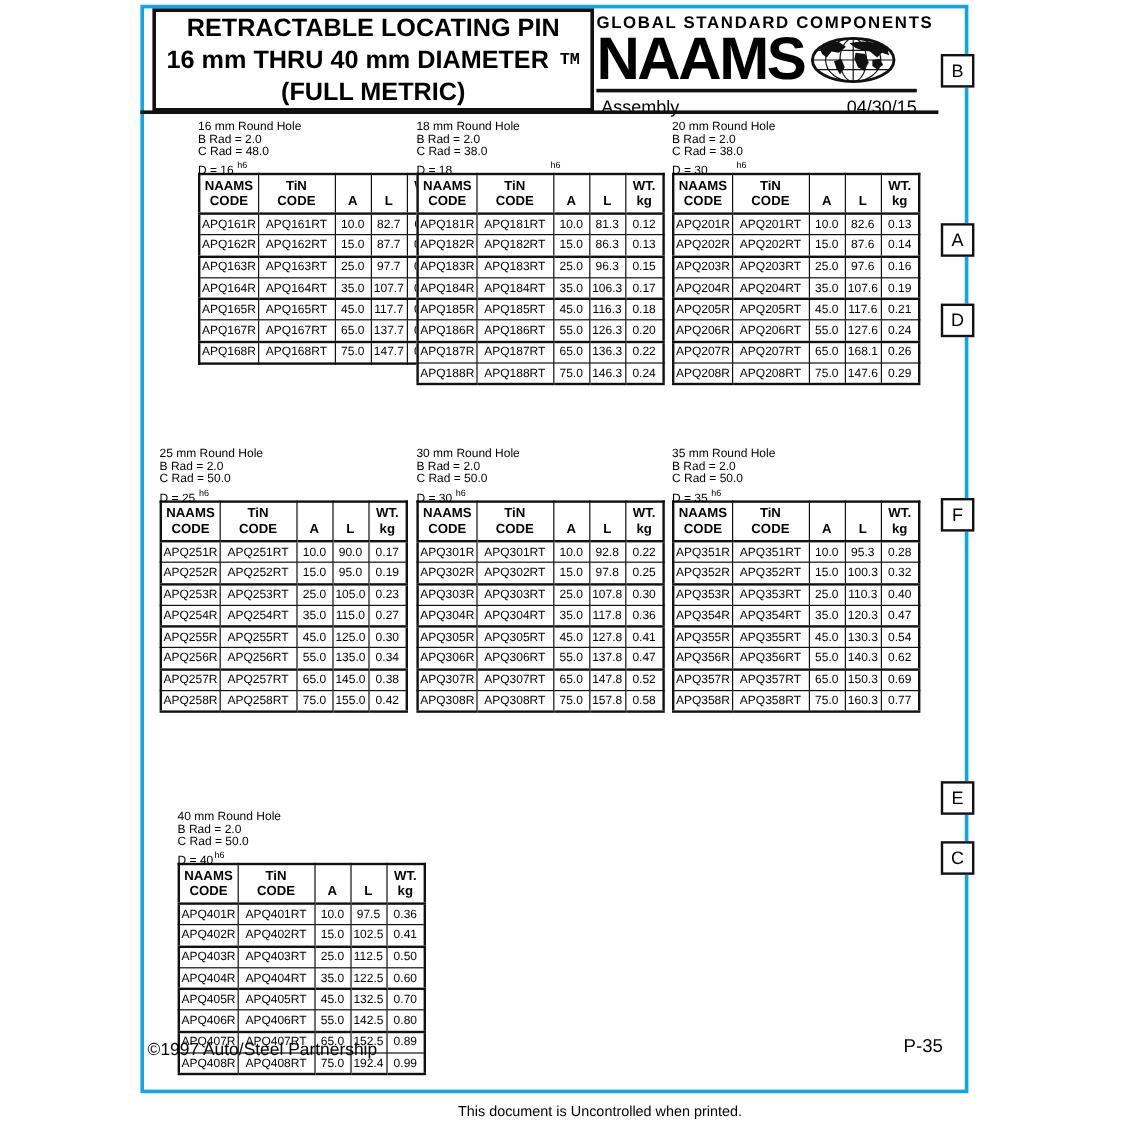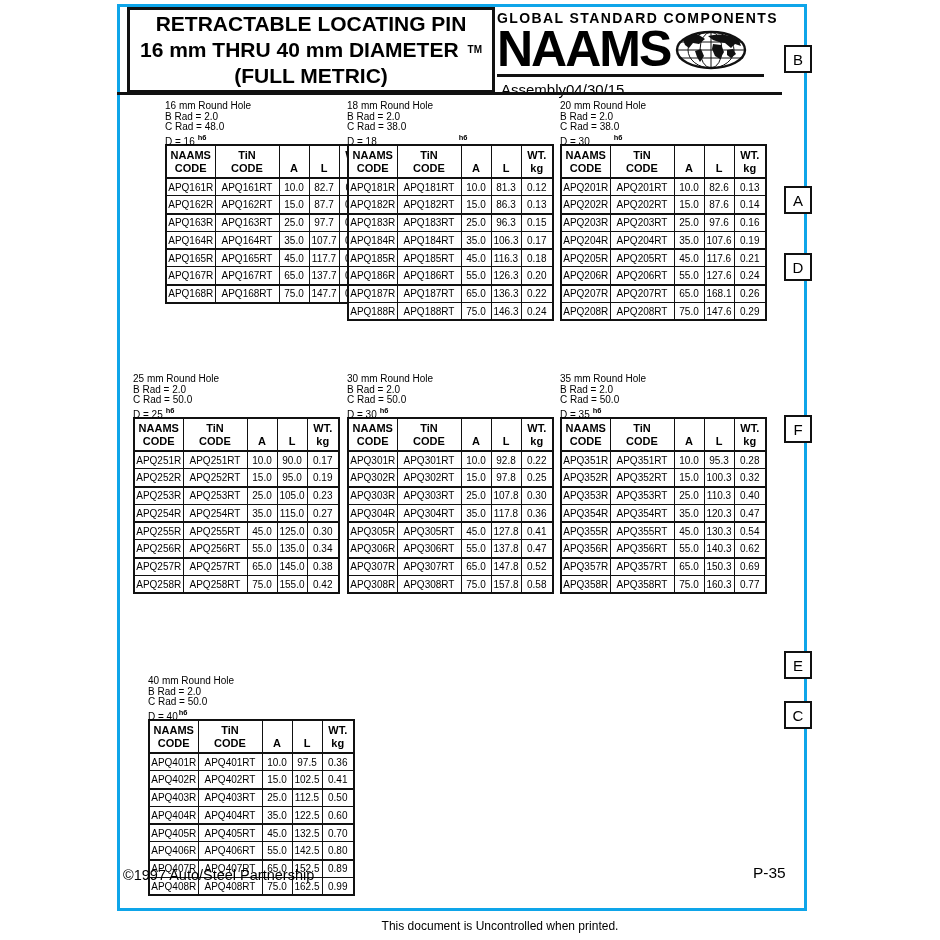--- a/index.html
+++ b/index.html
@@ -8,45 +8,45 @@
 
   
   .main-border { position:absolute; left:117px; top:4px; width:690px; height:907px;
                  border:3px solid #0ea5e9; background:#fff; }
 
   
   .title-box { position:absolute; left:7px; top:0px; width:368px; height:86px;
                border:3px solid #111; display:flex; flex-direction:column;
                justify-content:center; align-items:center; text-align:center; }
   .title-line { font-size:21px; font-weight:bold; line-height:26px; letter-spacing:0px; white-space:nowrap; }
-  .tm-mark { font-size:10px; font-weight:bold; vertical-align:4px; margin-left:9px; }
+  .tm-mark { font-size:14px; font-weight:bold; vertical-align:4px; margin-left:9px;font-family:Liberation Mono, monospace; }
 
   
   .brand { position:absolute; left:377px; top:3px; width:267px; }
   .brand-tagline { font-size:14px; font-weight:bold; letter-spacing:1.4px; white-space:nowrap; }
   .brand-row { display:flex; align-items:center; margin-top:1px; height:44px; }
   .brand-name { font-size:50px; font-weight:bold; letter-spacing:-2px; line-height:42px; }
   .globe { margin-left:5px; margin-top:2px; }
   .brand-rule { width:267px; height:3px; background:#111; margin-top:3px; }
-  .brand-sub { display:flex; margin-top:4px; font-size:15px; padding-left:4px; }
+  .brand-sub { display:flex; justify-content:space-between; margin-top:4px; font-size:15px; padding-left:4px; }
 
   .header-divider { position:absolute; left:-3px; top:85px; width:665px; height:3px; background:#111; }
 
   
   .table-block { position:absolute; width:206px; }
   #tb0 { left:13px;  top:94px;padding-left:32px;  }
   #tb1 { left:227px; top:94px;  }
   #tb2 { left:440px; top:94px;  }
   #tb3 { left:13px;  top:367px; }
   #tb4 { left:227px; top:367px; }
   #tb5 { left:440px; top:367px; }
   #tb6 { left:28px;  top:669px; }
 
   .info { font-size:10px; line-height:10.5px; height:43px; }
-  .d-sup { font-size:7.5px; font-weight:bold; vertical-align:5px; margin-left:3px; }
+  .d-sup { font-size:7.5px; font-weight:normal; vertical-align:5px; margin-left:3px; }
   #tb1 .d-sup { margin-left:82px; }
   #tb2 .d-sup { margin-left:24px; }
   #tb6 .d-sup { margin-left:1px; }
 
   table.spec { border-collapse:collapse; table-layout:fixed; width:205px;
                border:2px solid #111; background:#fff; }
   table.spec col:nth-child(1){ width:49px; }
   table.spec col:nth-child(2){ width:64px; }
   table.spec col:nth-child(3){ width:30px; }
   table.spec col:nth-child(4){ width:30px; }
@@ -746,21 +746,21 @@
             <td>APQ407R</td>
             <td>APQ407RT</td>
             <td>65.0</td>
             <td>152.5</td>
             <td>0.89</td>
           </tr>
           <tr>
             <td>APQ408R</td>
             <td>APQ408RT</td>
             <td>75.0</td>
-            <td>162.5</td>
+            <td>192.4</td>
             <td>0.99</td>
           </tr>
         </tbody>
       </table>
   </div>
 
 </div>
 
 <div class="marker mk-0">B</div>
 <div class="marker mk-1">A</div>

